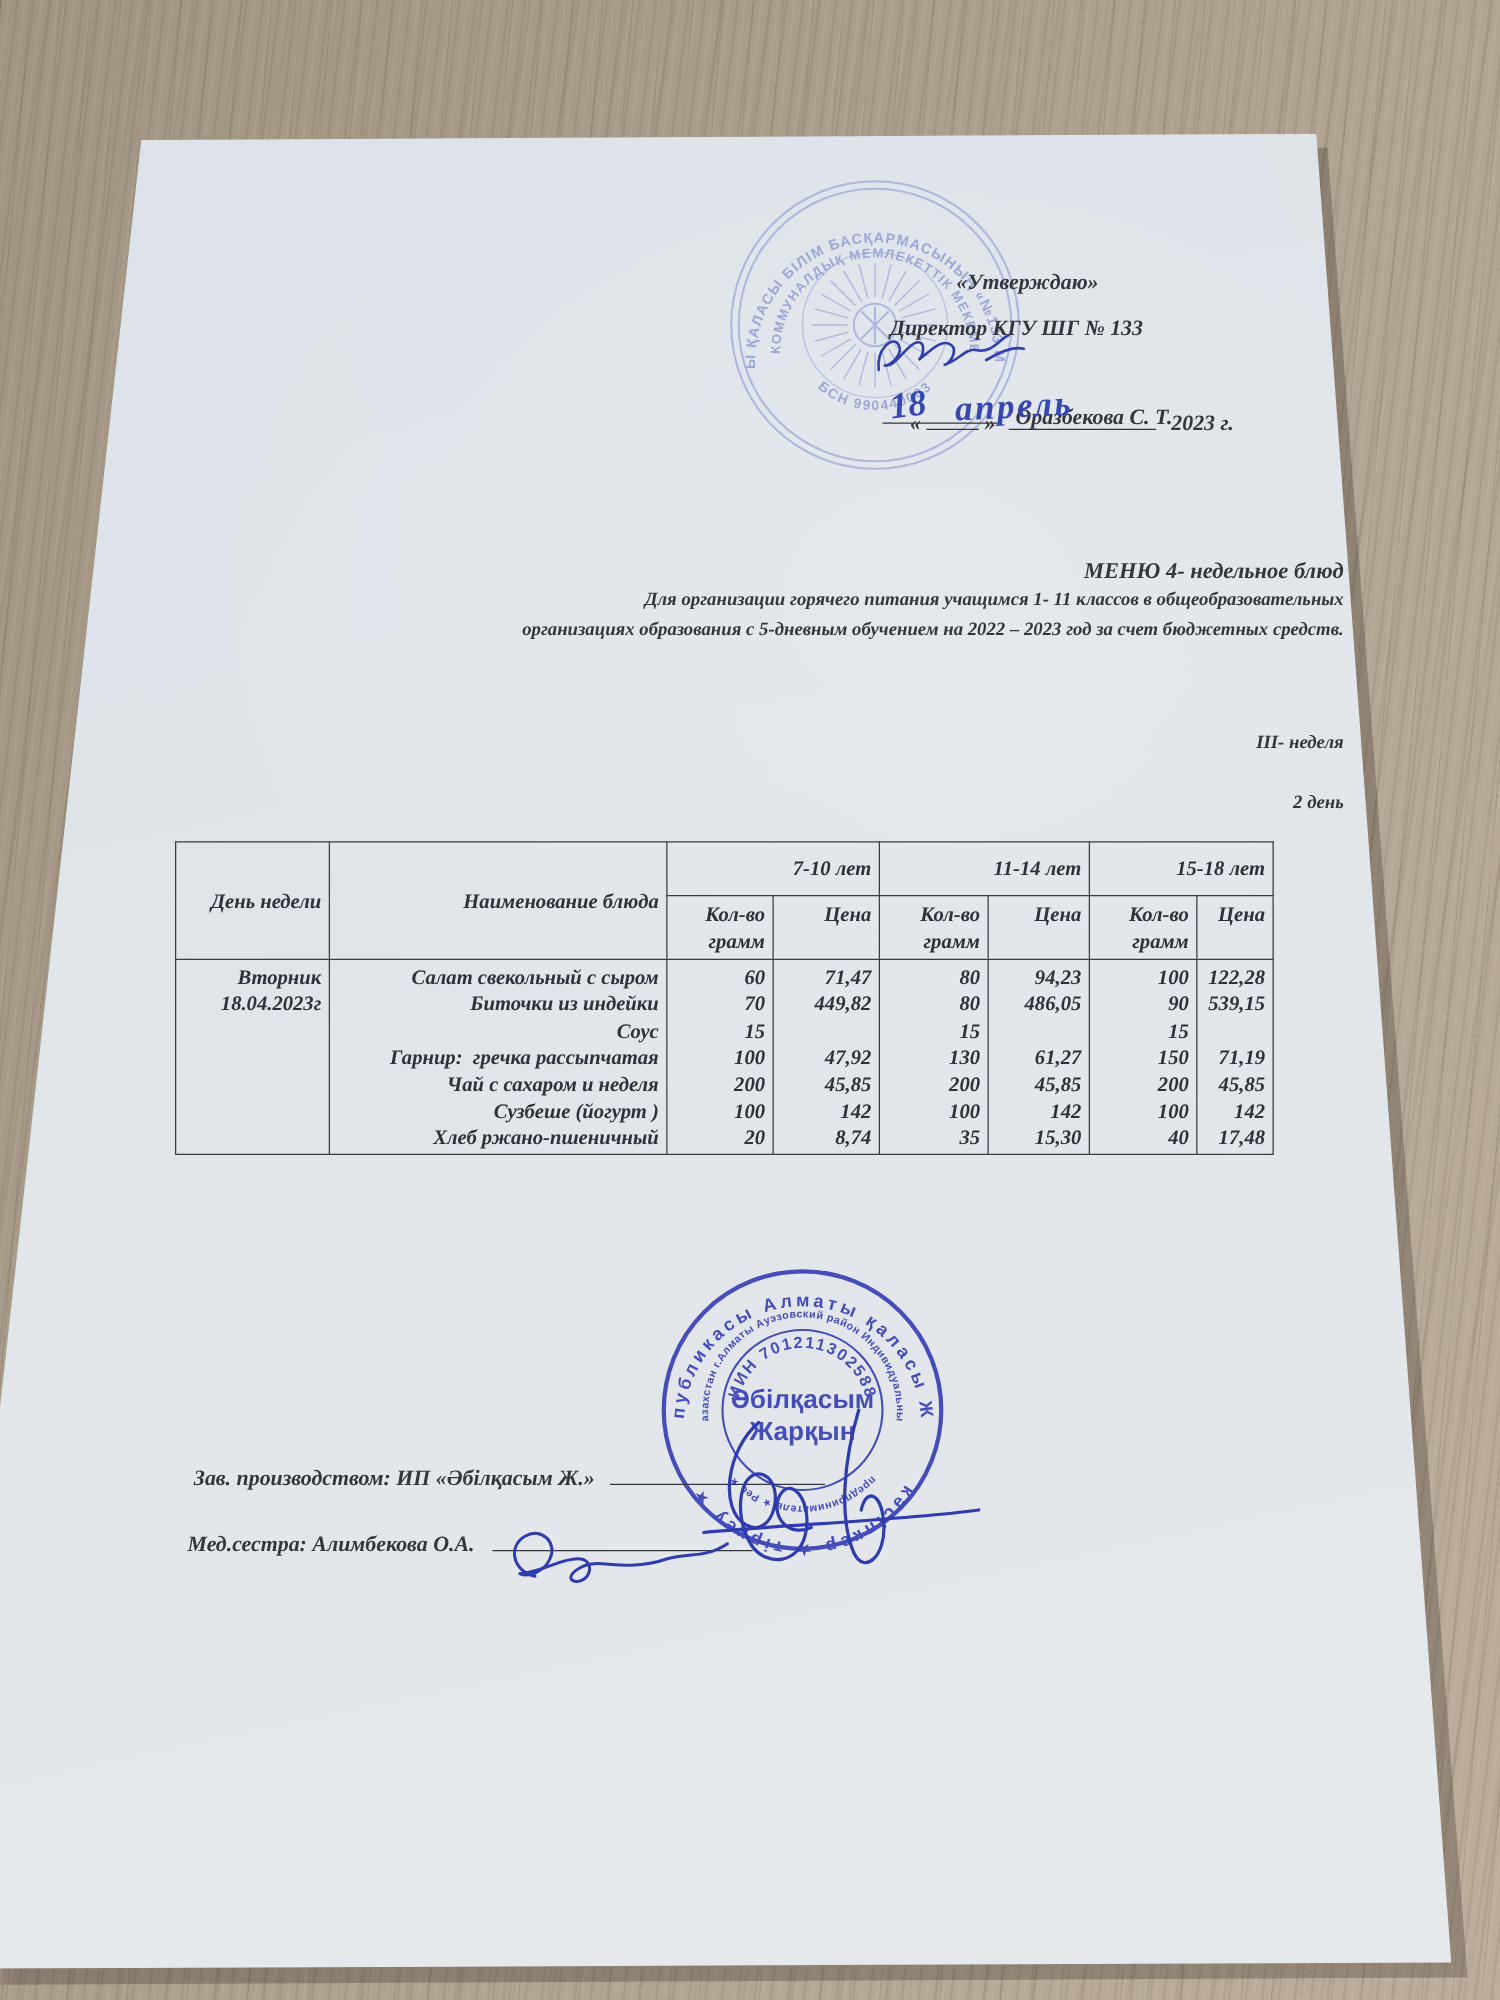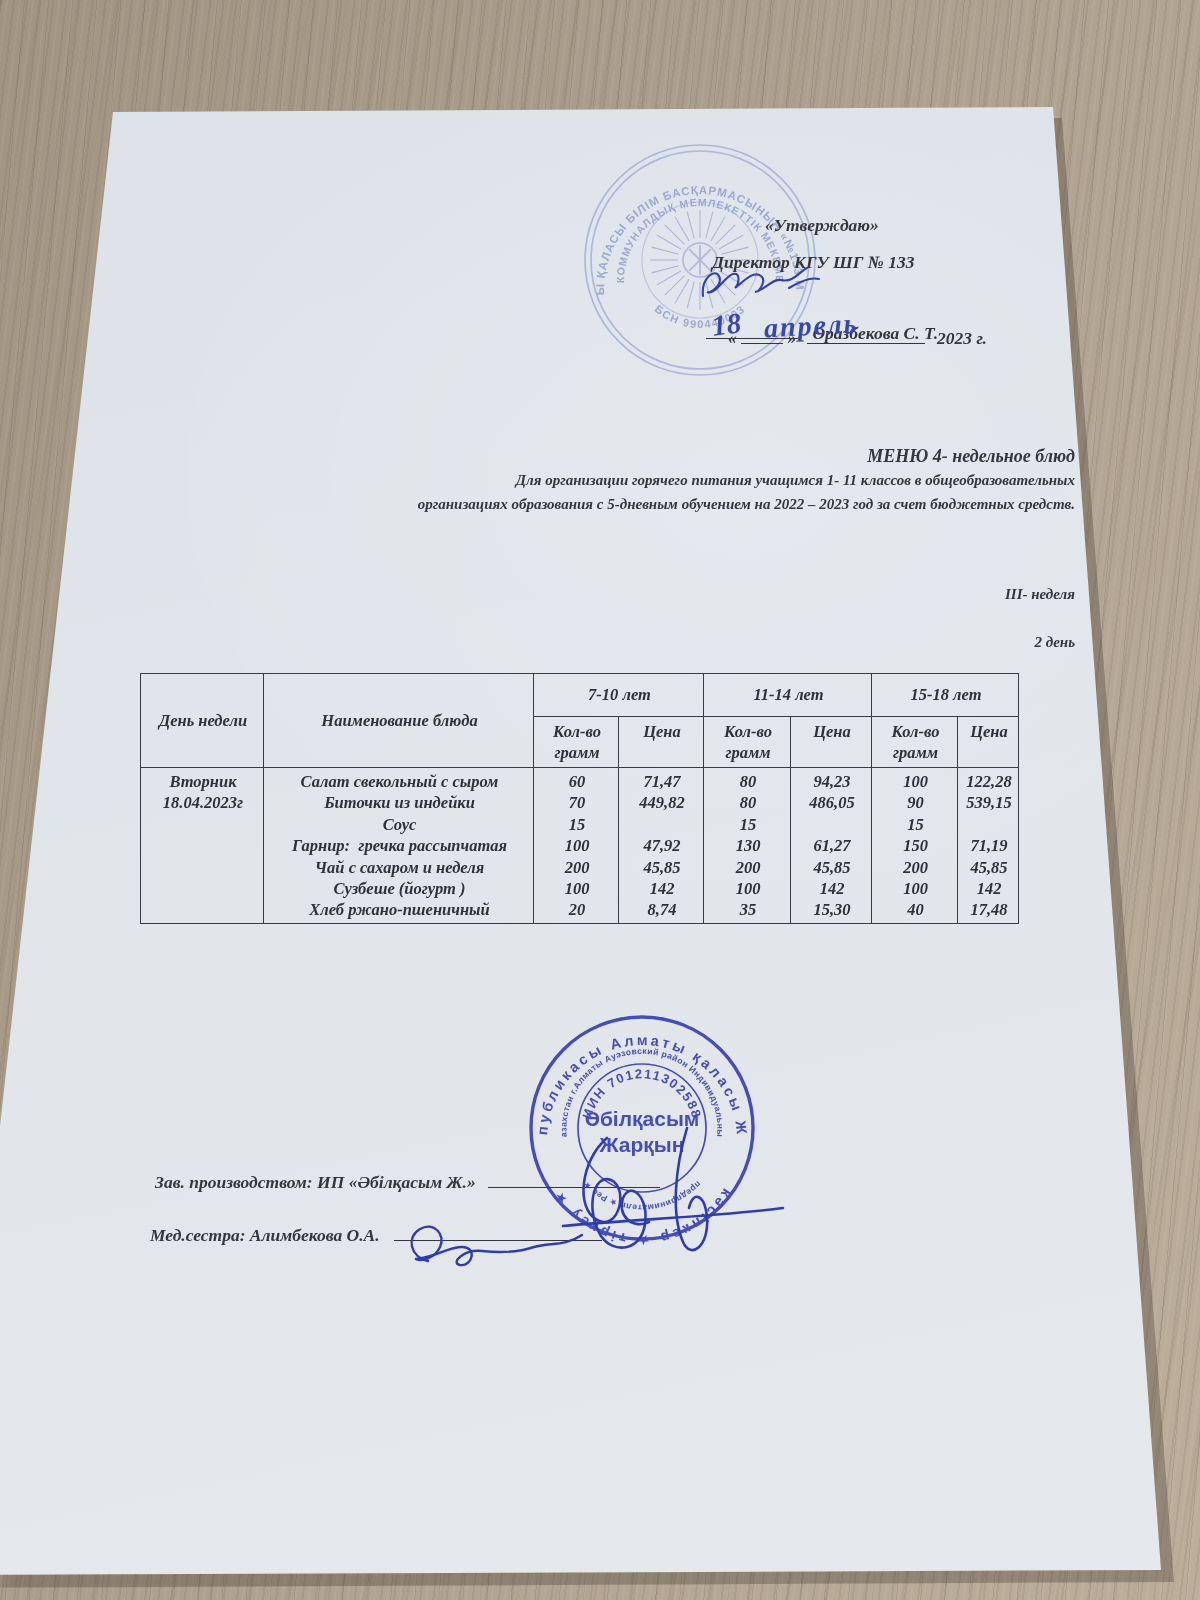--- a/index.html
+++ b/index.html
@@ -37,21 +37,21 @@
 
   
   .title-wrap{left:135px;top:444px;width:940px;text-align:right;line-height:24px;}
   .t1{font-size:18px;}
   .t2{font-size:15px;}
 
   
   table.menu{border-collapse:collapse;table-layout:fixed;width:878px;
     font-size:16.5px;font-style:italic;font-weight:600;color:#2f3039;}
   table.menu th,table.menu td{border:1.6px solid #3a3b42;padding:2px 6px 2px 8px;
-    text-align:center;font-weight:600;vertical-align:top;overflow:hidden;}
+    text-align:right;font-weight:600;vertical-align:top;overflow:hidden;}
   table.menu th{vertical-align:middle;}
   table.menu thead tr.ages th{height:38px;vertical-align:middle;}
   table.menu thead tr.subs th{height:44px;vertical-align:top;padding-top:4px;line-height:21px;}
   table.menu td .ln{height:21.4px;line-height:21.4px;white-space:pre;}
   table.menu tbody td{padding-top:3px;}
 
   
   .stamp{pointer-events:none;}
   .stamp-top{opacity:.8;}
   svg text{font-family:"Liberation Sans","DejaVu Sans",sans-serif;}

